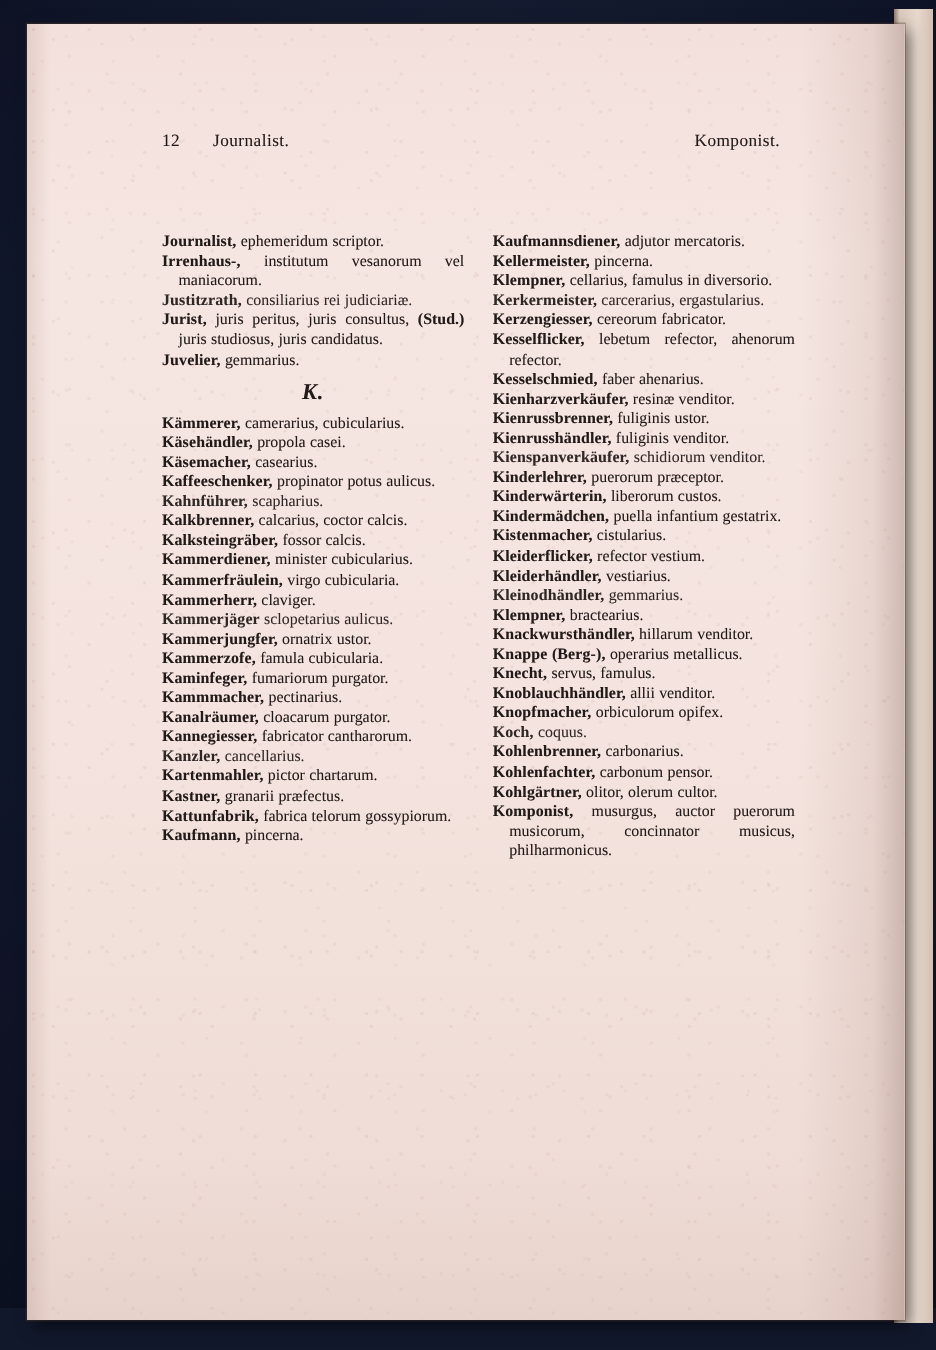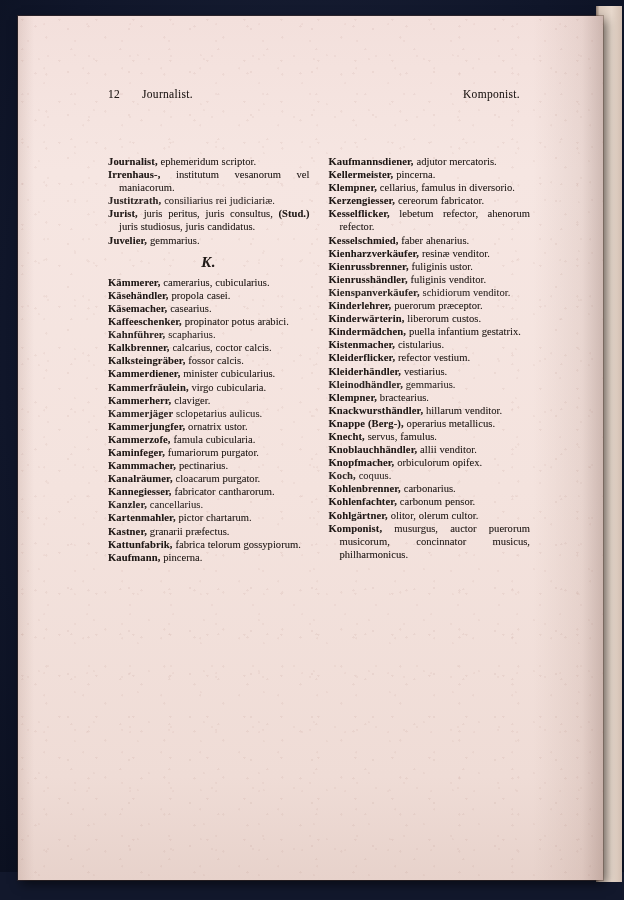--- a/index.html
+++ b/index.html
@@ -184,21 +184,21 @@
         <div class="col col-left" id="col-left">
             <p class="entry"><span class="hw">Journalist,</span> <span class="gl">ephemeridum scriptor.</span></p>
             <p class="entry"><span class="hw">Irrenhaus-,</span> <span class="gl">institutum vesanorum vel maniacorum.</span></p>
             <p class="entry fade"><span class="hw">Justitzrath,</span> <span class="gl">consiliarius rei judiciariæ.</span></p>
             <p class="entry"><span class="hw">Jurist,</span> <span class="gl">juris peritus, juris consultus, <b>(Stud.)</b> juris studiosus, juris candidatus.</span></p>
             <p class="entry"><span class="hw">Juvelier,</span> <span class="gl">gemmarius.</span></p>
             <div class="section-letter">K.</div>
             <p class="entry"><span class="hw">Kämmerer,</span> <span class="gl">camerarius, cubicularius.</span></p>
             <p class="entry"><span class="hw">Käsehändler,</span> <span class="gl">propola casei.</span></p>
             <p class="entry"><span class="hw">Käsemacher,</span> <span class="gl">casearius.</span></p>
-            <p class="entry"><span class="hw">Kaffeeschenker,</span> <span class="gl">propinator potus arabici.</span></p>
+            <p class="entry"><span class="hw">Kaffeeschenker,</span> <span class="gl">propinator potus aulicus.</span></p>
             <p class="entry fade"><span class="hw">Kahnführer,</span> <span class="gl">scapharius.</span></p>
             <p class="entry"><span class="hw">Kalkbrenner,</span> <span class="gl">calcarius, coctor calcis.</span></p>
             <p class="entry"><span class="hw">Kalksteingräber,</span> <span class="gl">fossor calcis.</span></p>
             <p class="entry"><span class="hw">Kammerdiener,</span> <span class="gl">minister cubicularius.</span></p>
             <p class="entry"><span class="hw">Kammerfräulein,</span> <span class="gl">virgo cubicularia.</span></p>
             <p class="entry"><span class="hw">Kammerherr,</span> <span class="gl">claviger.</span></p>
             <p class="entry fade"><span class="hw">Kammerjäger</span> <span class="gl">sclopetarius aulicus.</span></p>
             <p class="entry"><span class="hw">Kammerjungfer,</span> <span class="gl">ornatrix ustor.</span></p>
             <p class="entry"><span class="hw">Kammerzofe,</span> <span class="gl">famula cubicularia.</span></p>
             <p class="entry"><span class="hw">Kaminfeger,</span> <span class="gl">fumariorum purgator.</span></p>
@@ -209,20 +209,21 @@
             <p class="entry"><span class="hw">Kartenmahler,</span> <span class="gl">pictor chartarum.</span></p>
             <p class="entry"><span class="hw">Kastner,</span> <span class="gl">granarii præfectus.</span></p>
             <p class="entry"><span class="hw">Kattunfabrik,</span> <span class="gl">fabrica telorum gossypiorum.</span></p>
             <p class="entry"><span class="hw">Kaufmann,</span> <span class="gl">pincerna.</span></p>
           </div>
         <div class="rule"></div>
         <div class="col col-right" id="col-right">
             <p class="entry"><span class="hw">Kaufmannsdiener,</span> <span class="gl">adjutor mercatoris.</span></p>
             <p class="entry"><span class="hw">Kellermeister,</span> <span class="gl">pincerna.</span></p>
             <p class="entry"><span class="hw">Klempner,</span> <span class="gl">cellarius, famulus in diversorio.</span></p>
+            <p class="entry fade"><span class="hw">Kerkermeister,</span> <span class="gl">carcerarius, ergastularius.</span></p>
             <p class="entry"><span class="hw">Kerzengiesser,</span> <span class="gl">cereorum fabricator.</span></p>
             <p class="entry"><span class="hw">Kesselflicker,</span> <span class="gl">lebetum refector, ahenorum refector.</span></p>
             <p class="entry"><span class="hw">Kesselschmied,</span> <span class="gl">faber ahenarius.</span></p>
             <p class="entry"><span class="hw">Kienharzverkäufer,</span> <span class="gl">resinæ venditor.</span></p>
             <p class="entry"><span class="hw">Kienrussbrenner,</span> <span class="gl">fuliginis ustor.</span></p>
             <p class="entry"><span class="hw">Kienrusshändler,</span> <span class="gl">fuliginis venditor.</span></p>
             <p class="entry fade"><span class="hw">Kienspanverkäufer,</span> <span class="gl">schidiorum venditor.</span></p>
             <p class="entry"><span class="hw">Kinderlehrer,</span> <span class="gl">puerorum præceptor.</span></p>
             <p class="entry"><span class="hw">Kinderwärterin,</span> <span class="gl">liberorum custos.</span></p>
             <p class="entry"><span class="hw">Kindermädchen,</span> <span class="gl">puella infantium gestatrix.</span></p>

